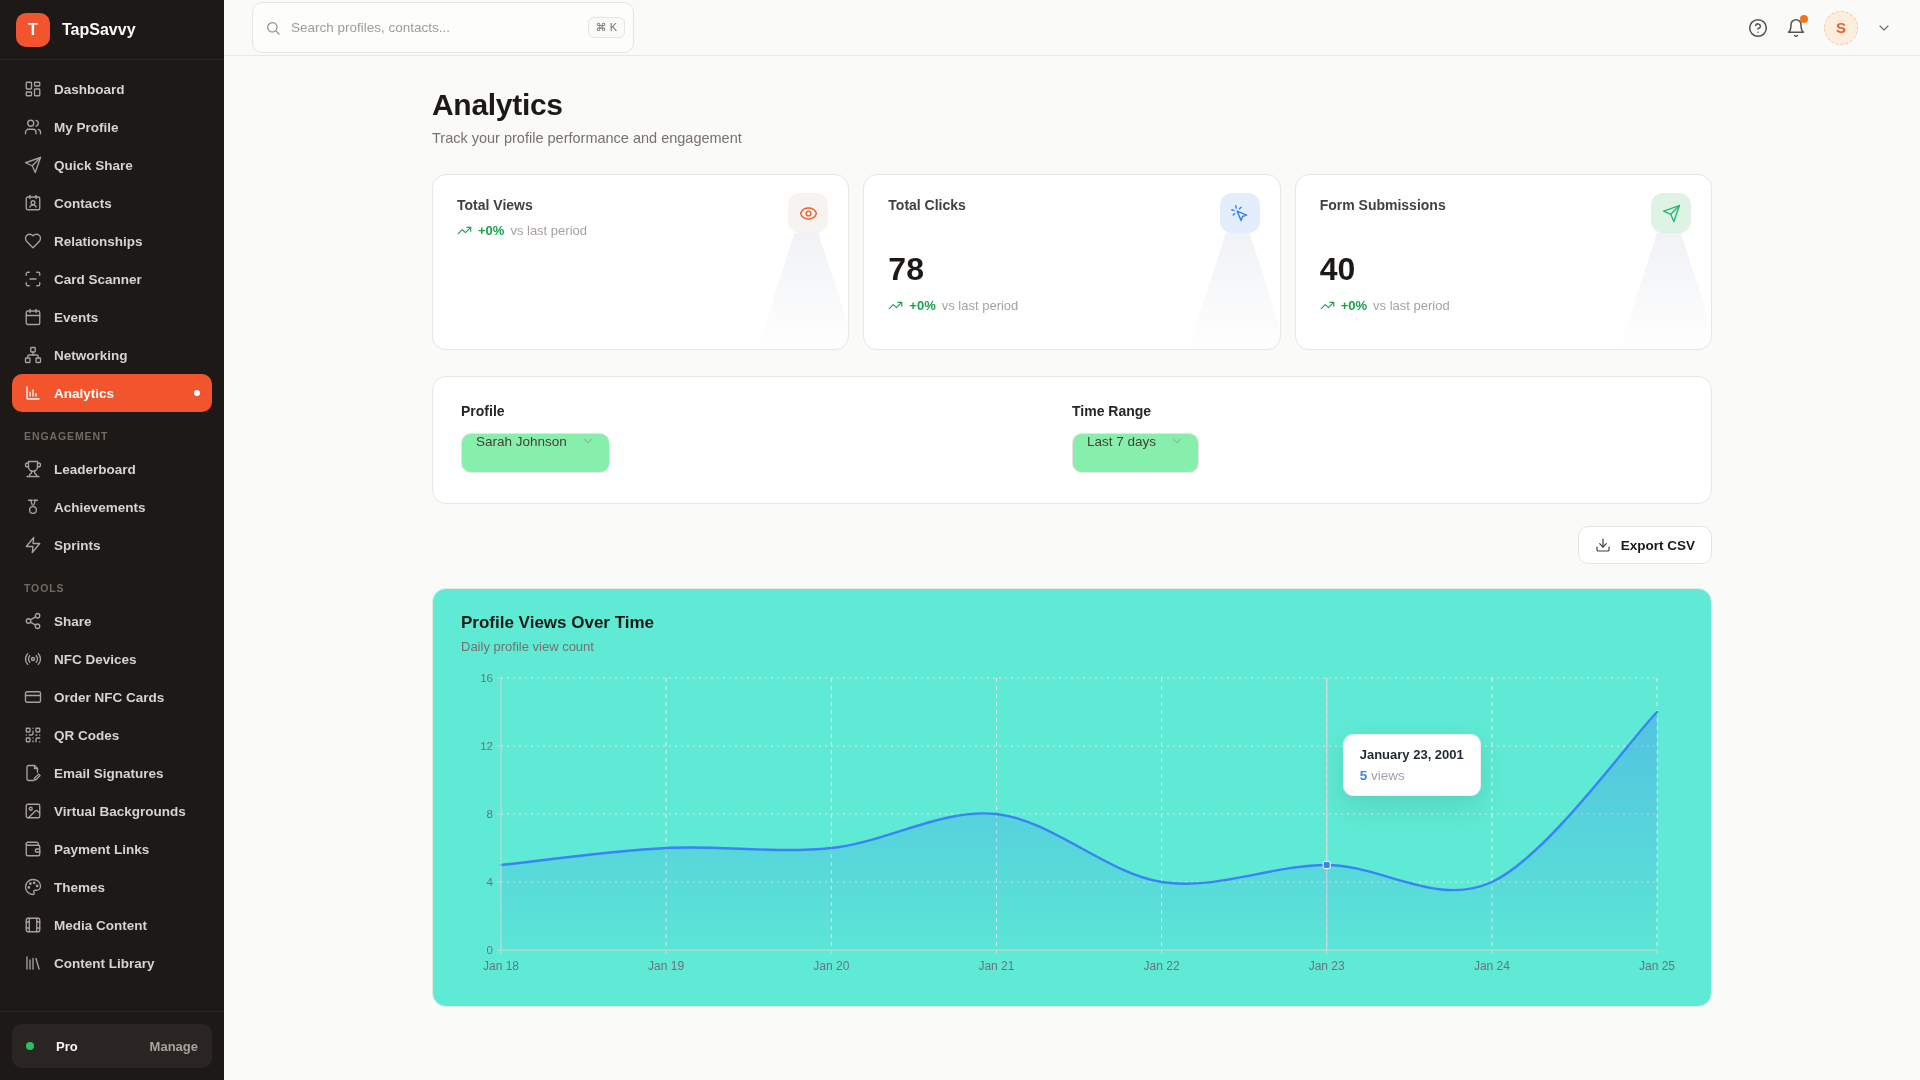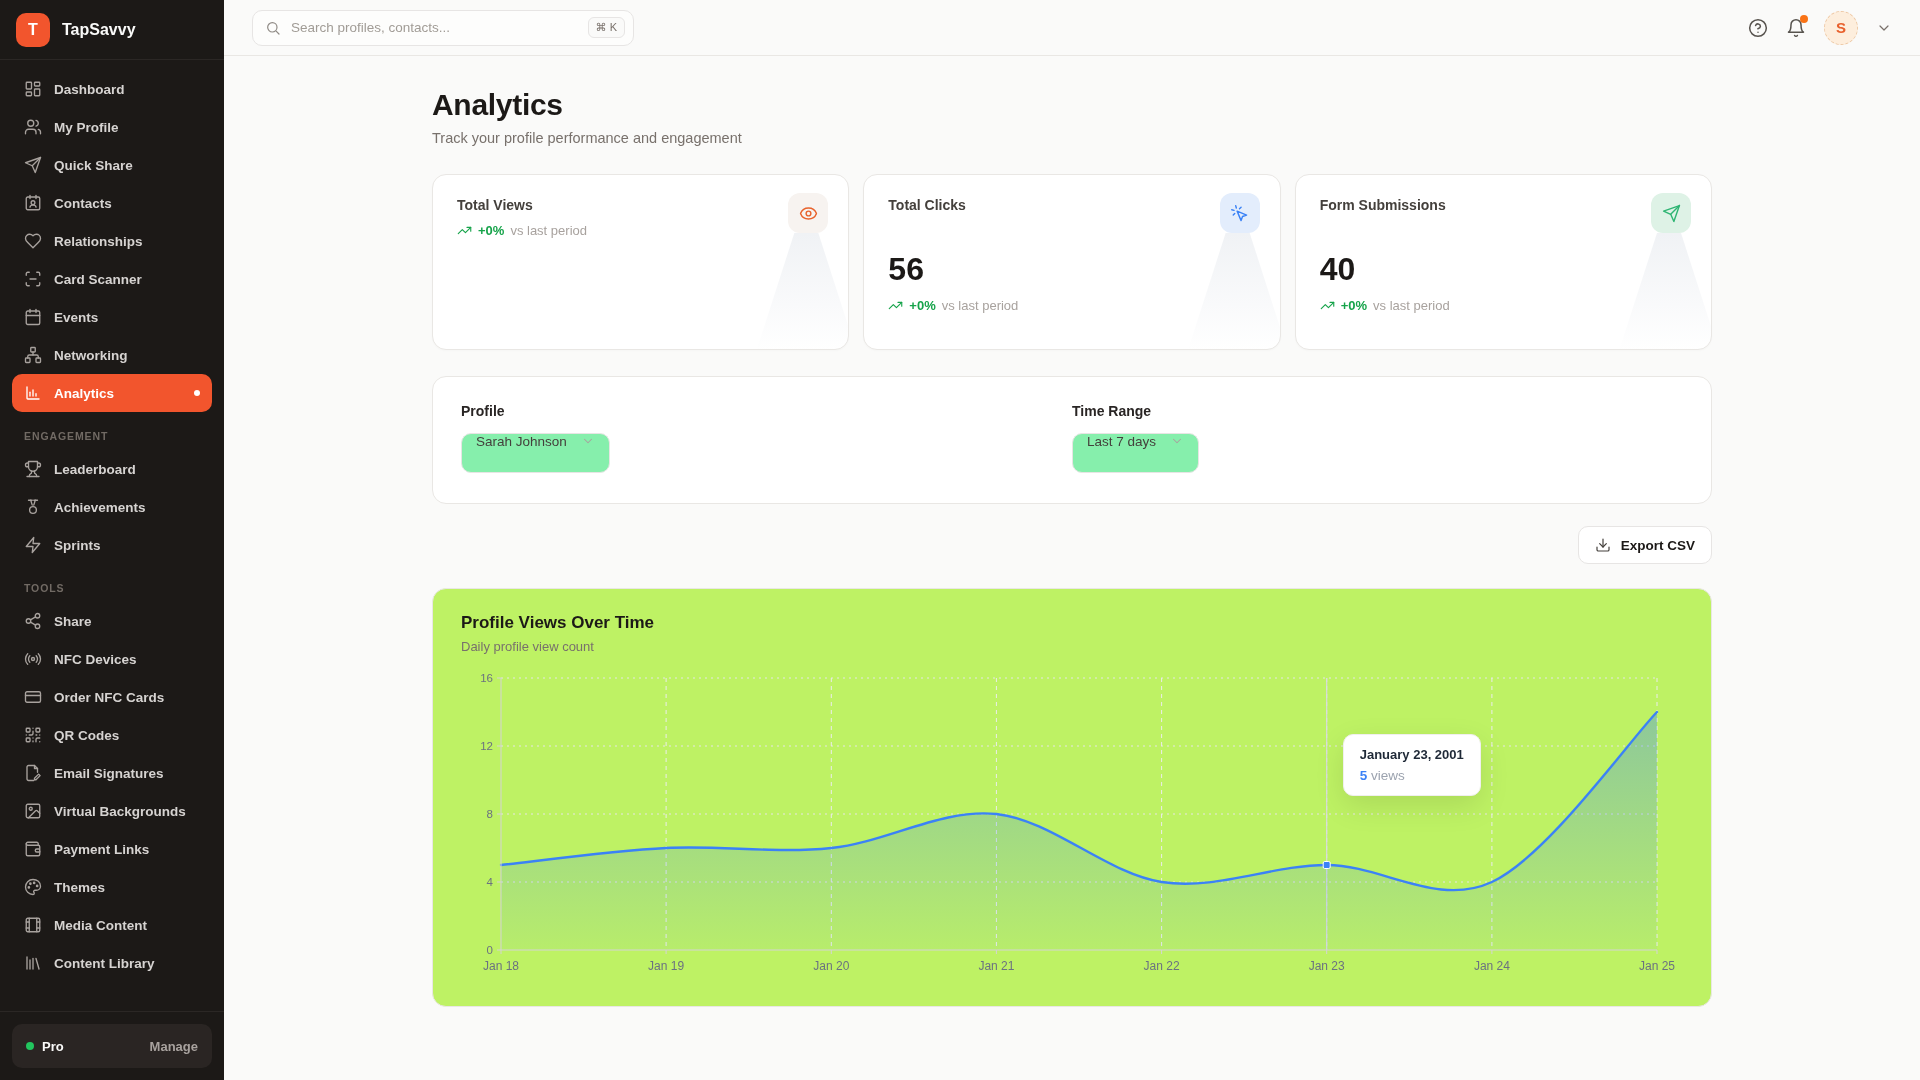--- a/index.html
+++ b/index.html
@@ -18,29 +18,29 @@
   .nav { flex: 1; padding: 10px 12px 0; overflow: hidden; }
   .nav-label { font-size: 10.5px; font-weight: 700; letter-spacing: .9px; color: #716a64; margin: 18px 12px 8px; text-transform: uppercase; }
   .nav-item { display: flex; align-items: center; gap: 12px; height: 38px; padding: 0 12px; border-radius: 10px; cursor: pointer; color: #d6d3d1; }
   .nav-icon { width: 18px; height: 18px; color: #a8a29e; display: flex; flex: none; }
   .nav-icon svg, .stat-chip svg, .trend-icon svg, .icon-btn svg, .search-icon svg, .chev svg, .chev-sm svg, .export-btn .dl svg { width: 100%; height: 100%; }
   .nav-text { font-size: 13.5px; font-weight: 600; white-space: nowrap; }
   .nav-item.active { background: #f2552d; color: #fff; }
   .nav-item.active .nav-icon { color: #fff; }
   .nav-dot { width: 6px; height: 6px; border-radius: 50%; background: #fff; margin-left: auto; }
   .plan-wrap { padding: 12px; border-top: 1px solid #2b2725; }
-  .plan-card { background: #2a2523; border-radius: 10px; height: 44px; display: flex; align-items: center; gap: 8px; padding: 0 14px; }
+  .plan-card { background: #2a2523; border-radius: 10px; height: 44px; display: flex; align-items: center; gap: 22px; padding: 0 14px; }
   .plan-dot { width: 8px; height: 8px; border-radius: 50%; background: #22c55e; }
   .plan-name { font-size: 13px; font-weight: 600; color: #fafaf9; }
   .plan-manage { margin-left: auto; background: none; border: none; color: #a8a29e; font-size: 13px; font-weight: 600; font-family: inherit; cursor: pointer; }
 
   
   .main { flex: 1; display: flex; flex-direction: column; min-width: 0; }
   .topbar { height: 56px; border-bottom: 1px solid #e9e7e4; display: flex; align-items: center; padding: 0 28px; }
-  .search { width: 382px; height: 36px; background: #fdfdfc; border: 1px solid #e7e5e4; border-radius: 10px; display: flex; align-items: center; gap: 10px; padding: 0 8px 0 12px; cursor: text; }
+  .search { width: 382px; height: 51px; background: #fdfdfc; border: 1px solid #e7e5e4; border-radius: 10px; display: flex; align-items: center; gap: 10px; padding: 0 8px 0 12px; cursor: text; }
   .search-icon { width: 16px; height: 16px; color: #8f8a85; display: flex; }
   .search-ph { font-size: 13.5px; color: #a19c96; flex: 1; }
   .kbd { font-size: 11px; color: #79716b; background: #fafaf9; border: 1px solid #e7e5e4; border-radius: 6px; padding: 3px 7px; white-space: nowrap; }
   .top-actions { margin-left: auto; display: flex; align-items: center; gap: 18px; }
   .icon-btn { width: 20px; height: 20px; color: #57534e; background: none; border: none; cursor: pointer; position: relative; display: flex; }
   .bell-dot { position: absolute; top: -3px; right: -2px; width: 8px; height: 8px; background: #f97316; border-radius: 50%; }
   .avatar { width: 34px; height: 34px; border-radius: 50%; background: #fdeedd; border: 1px dashed #eec9a6; color: #e8602c; display: flex; align-items: center; justify-content: center; font-size: 15px; font-weight: 700; cursor: pointer; }
   .chev { width: 16px; height: 16px; color: #79716b; display: flex; cursor: pointer; }
 
   .content { flex: 1; overflow: hidden; }
@@ -61,21 +61,21 @@
 
   .filter-card { margin-top: 26px; background: #fff; border: 1px solid #e9e7e4; border-radius: 14px; padding: 26px 28px 30px; display: grid; grid-template-columns: 1fr 1fr; }
   .filter-label { font-size: 14px; font-weight: 700; color: #292524; margin-bottom: 13px; }
   .select { display: inline-flex; align-items: flex-start; gap: 14px; height: 40px; padding: 0 14px; background: #86efac; border: 1px solid #e7e5e4; border-radius: 10px; font-size: 13.5px; color: #44403c; cursor: pointer; width: max-content; }
   .chev-sm { width: 14px; height: 14px; color: #a8a29e; display: flex; }
 
   .export-row { margin-top: 22px; display: flex; justify-content: flex-end; }
   .export-btn { display: flex; align-items: center; gap: 10px; height: 38px; padding: 0 16px; background: #fff; border: 1px solid #e7e5e4; border-radius: 10px; font-size: 13.5px; font-weight: 700; color: #1c1917; cursor: pointer; font-family: inherit; }
   .export-btn .dl { width: 16px; height: 16px; color: #44403c; display: flex; }
 
-  .chart-card { margin-top: 24px; background: #bef264; border: 1px solid #e9e7e4; border-radius: 14px; padding: 24px 28px 18px; }
+  .chart-card { margin-top: 24px; background: #5eead4; border: 1px solid #e9e7e4; border-radius: 14px; padding: 24px 28px 18px; }
   .chart-title { font-size: 17px; font-weight: 700; color: #1c1917; }
   .chart-sub { margin-top: 6px; font-size: 13px; color: #78716c; }
   .chart-wrap { position: relative; margin-top: 14px; }
   .tooltip { position: absolute; background: #fff; border: 1px solid #f0efee; border-radius: 10px; box-shadow: 0 10px 30px rgba(0,0,0,.10); padding: 12px 16px; width: max-content; pointer-events: none; }
   .tt-date { font-size: 13px; font-weight: 700; color: #1f2937; }
   .tt-val { margin-top: 6px; font-size: 13.5px; color: #9ca3af; }
   .tt-num { color: #3b82f6; font-weight: 600; }
 </style>
 </head>
 <body>
@@ -428,21 +428,21 @@
               <div class="stat-chip" style="background:#e3edfc;color:#3b82f6">
                 <svg viewBox="0 0 24 24" fill="none" stroke="currentColor" stroke-width="1.8" stroke-linecap="round" stroke-linejoin="round">
                   <path d="m9 9 5 12 1.8-5.2L21 14Z"></path>
                   <path d="M7.2 2.2 8 5.1"></path>
                   <path d="M5.1 8 2.2 7.2"></path>
                   <path d="M14 4.1 12 6"></path>
                   <path d="m6 12-1.9 2"></path>
                 </svg>
               </div>
               <div class="beam"></div>
-              <div class="stat-value">56</div>
+              <div class="stat-value">78</div>
               <div class="stat-trend">
                 <span class="trend-icon">
                   <svg viewBox="0 0 24 24" fill="none" stroke="currentColor" stroke-width="1.8" stroke-linecap="round" stroke-linejoin="round">
                     <polyline points="22 7 13.5 15.5 8.5 10.5 2 17"></polyline>
                     <polyline points="16 7 22 7 22 13"></polyline>
                   </svg>
                 </span>
                 <span class="trend-pct">+0%</span>
                 <span>vs last period</span>
               </div>

